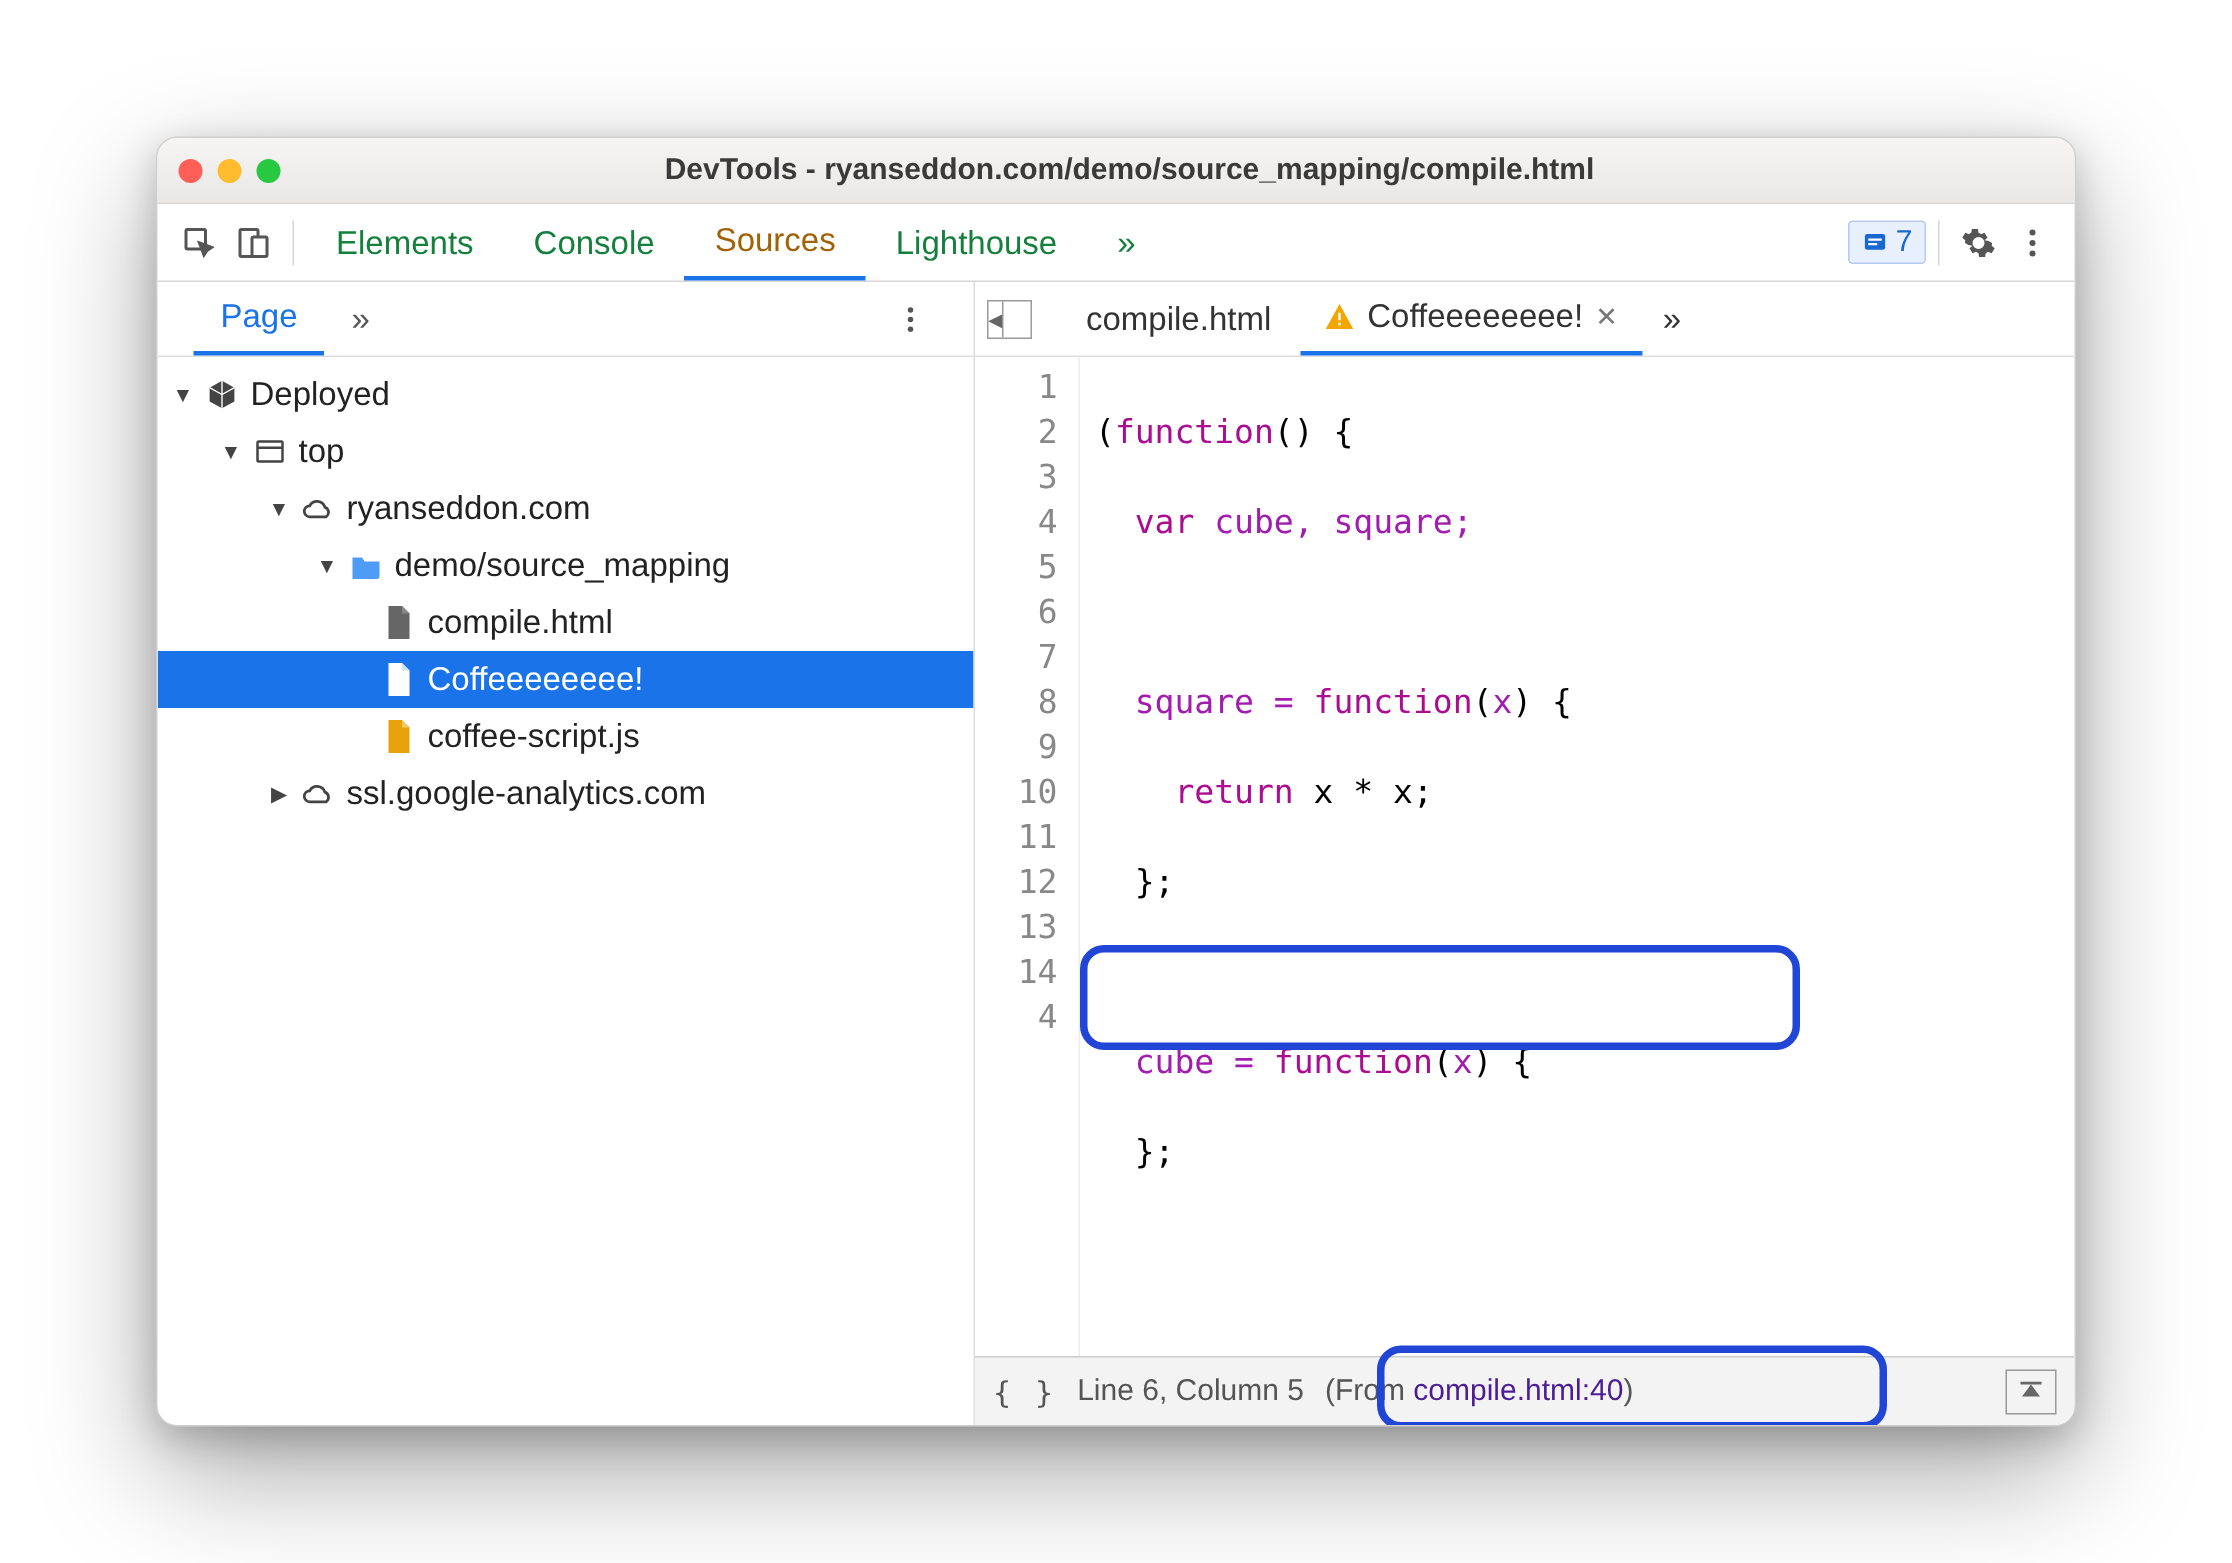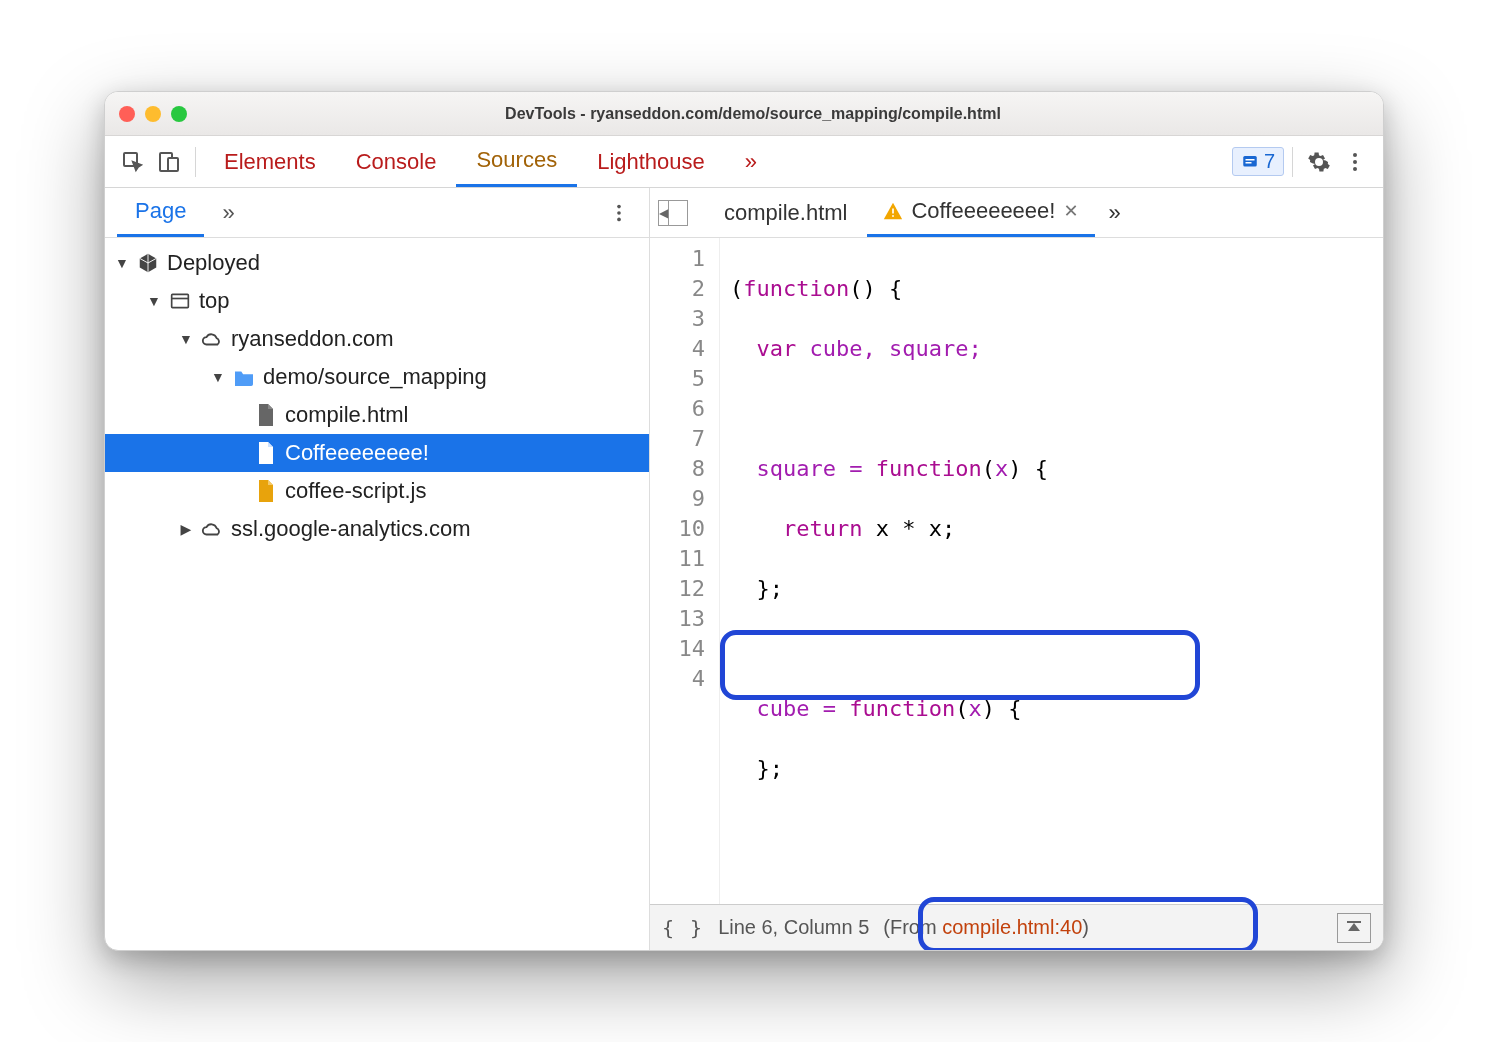--- a/index.html
+++ b/index.html
@@ -32,21 +32,21 @@
   gap: 10px;
 }
 .traffic { display: flex; gap: 10px; }
 .dot { width: 16px; height: 16px; border-radius: 50%; }
 .dot.red { background: #ff5f57; }
 .dot.yellow { background: #febc2e; }
 .dot.green { background: #28c840; }
 .title {
   flex: 1;
   text-align: center;
-  font-size: 16px;
+  font-size: 20px;
   font-weight: 600;
   color: #3a3a3a;
   padding-right: 60px;
 }
 .toolbar {
   height: 52px;
   border-bottom: 1px solid #d6d6d6;
   display: flex;
   align-items: center;
   padding: 0 10px;
@@ -57,21 +57,21 @@
   display: flex;
   align-items: center;
   justify-content: center;
   color: #555;
 }
 .divider { width: 1px; height: 30px; background: #d6d6d6; margin: 0 8px; }
 .main-tabs { display: flex; align-items: stretch; height: 100%; flex: 1; }
 .main-tab {
   padding: 0 20px;
   font-size: 22px;
-  color: #b91c1c;
+  color: #15803d;
   display: flex;
   align-items: center;
   cursor: pointer;
 }
 .main-tab.active { color: #a16207; border-bottom: 3px solid #1a73e8; }
 .badge-btn {
   display: flex;
   align-items: center;
   gap: 5px;
   border: 1px solid #b4caf0;
@@ -87,21 +87,21 @@
   width: 545px;
   border-right: 1px solid #ddd;
   display: flex;
   flex-direction: column;
 }
 .side-tabs {
   height: 50px;
   display: flex;
   align-items: center;
   border-bottom: 1px solid #ddd;
-  padding: 0 12px;
+  padding: 0 24px;
 }
 .side-tab {
   padding: 0 18px;
   font-size: 22px;
   color: #555;
   height: 100%;
   display: flex;
   align-items: center;
 }
 .side-tab.active { color: #1a73e8; border-bottom: 3px solid #1a73e8; }
@@ -168,21 +168,21 @@
   background: #f3f3f3;
   display: flex;
   align-items: center;
   padding: 0 12px;
   font-size: 20px;
   color: #555;
   gap: 14px;
   position: relative;
 }
 .braces { font-family: Menlo, monospace; font-size: 20px; color: #555; letter-spacing: 2px; }
-.status-from a { color: #c2410c; }
+.status-from a { color: #4c1d95; }
 .drawer-up {
   margin-left: auto;
   width: 34px;
   height: 30px;
   border: 1px solid #999;
   display: flex;
   align-items: center;
   justify-content: center;
   color: #666;
 }

